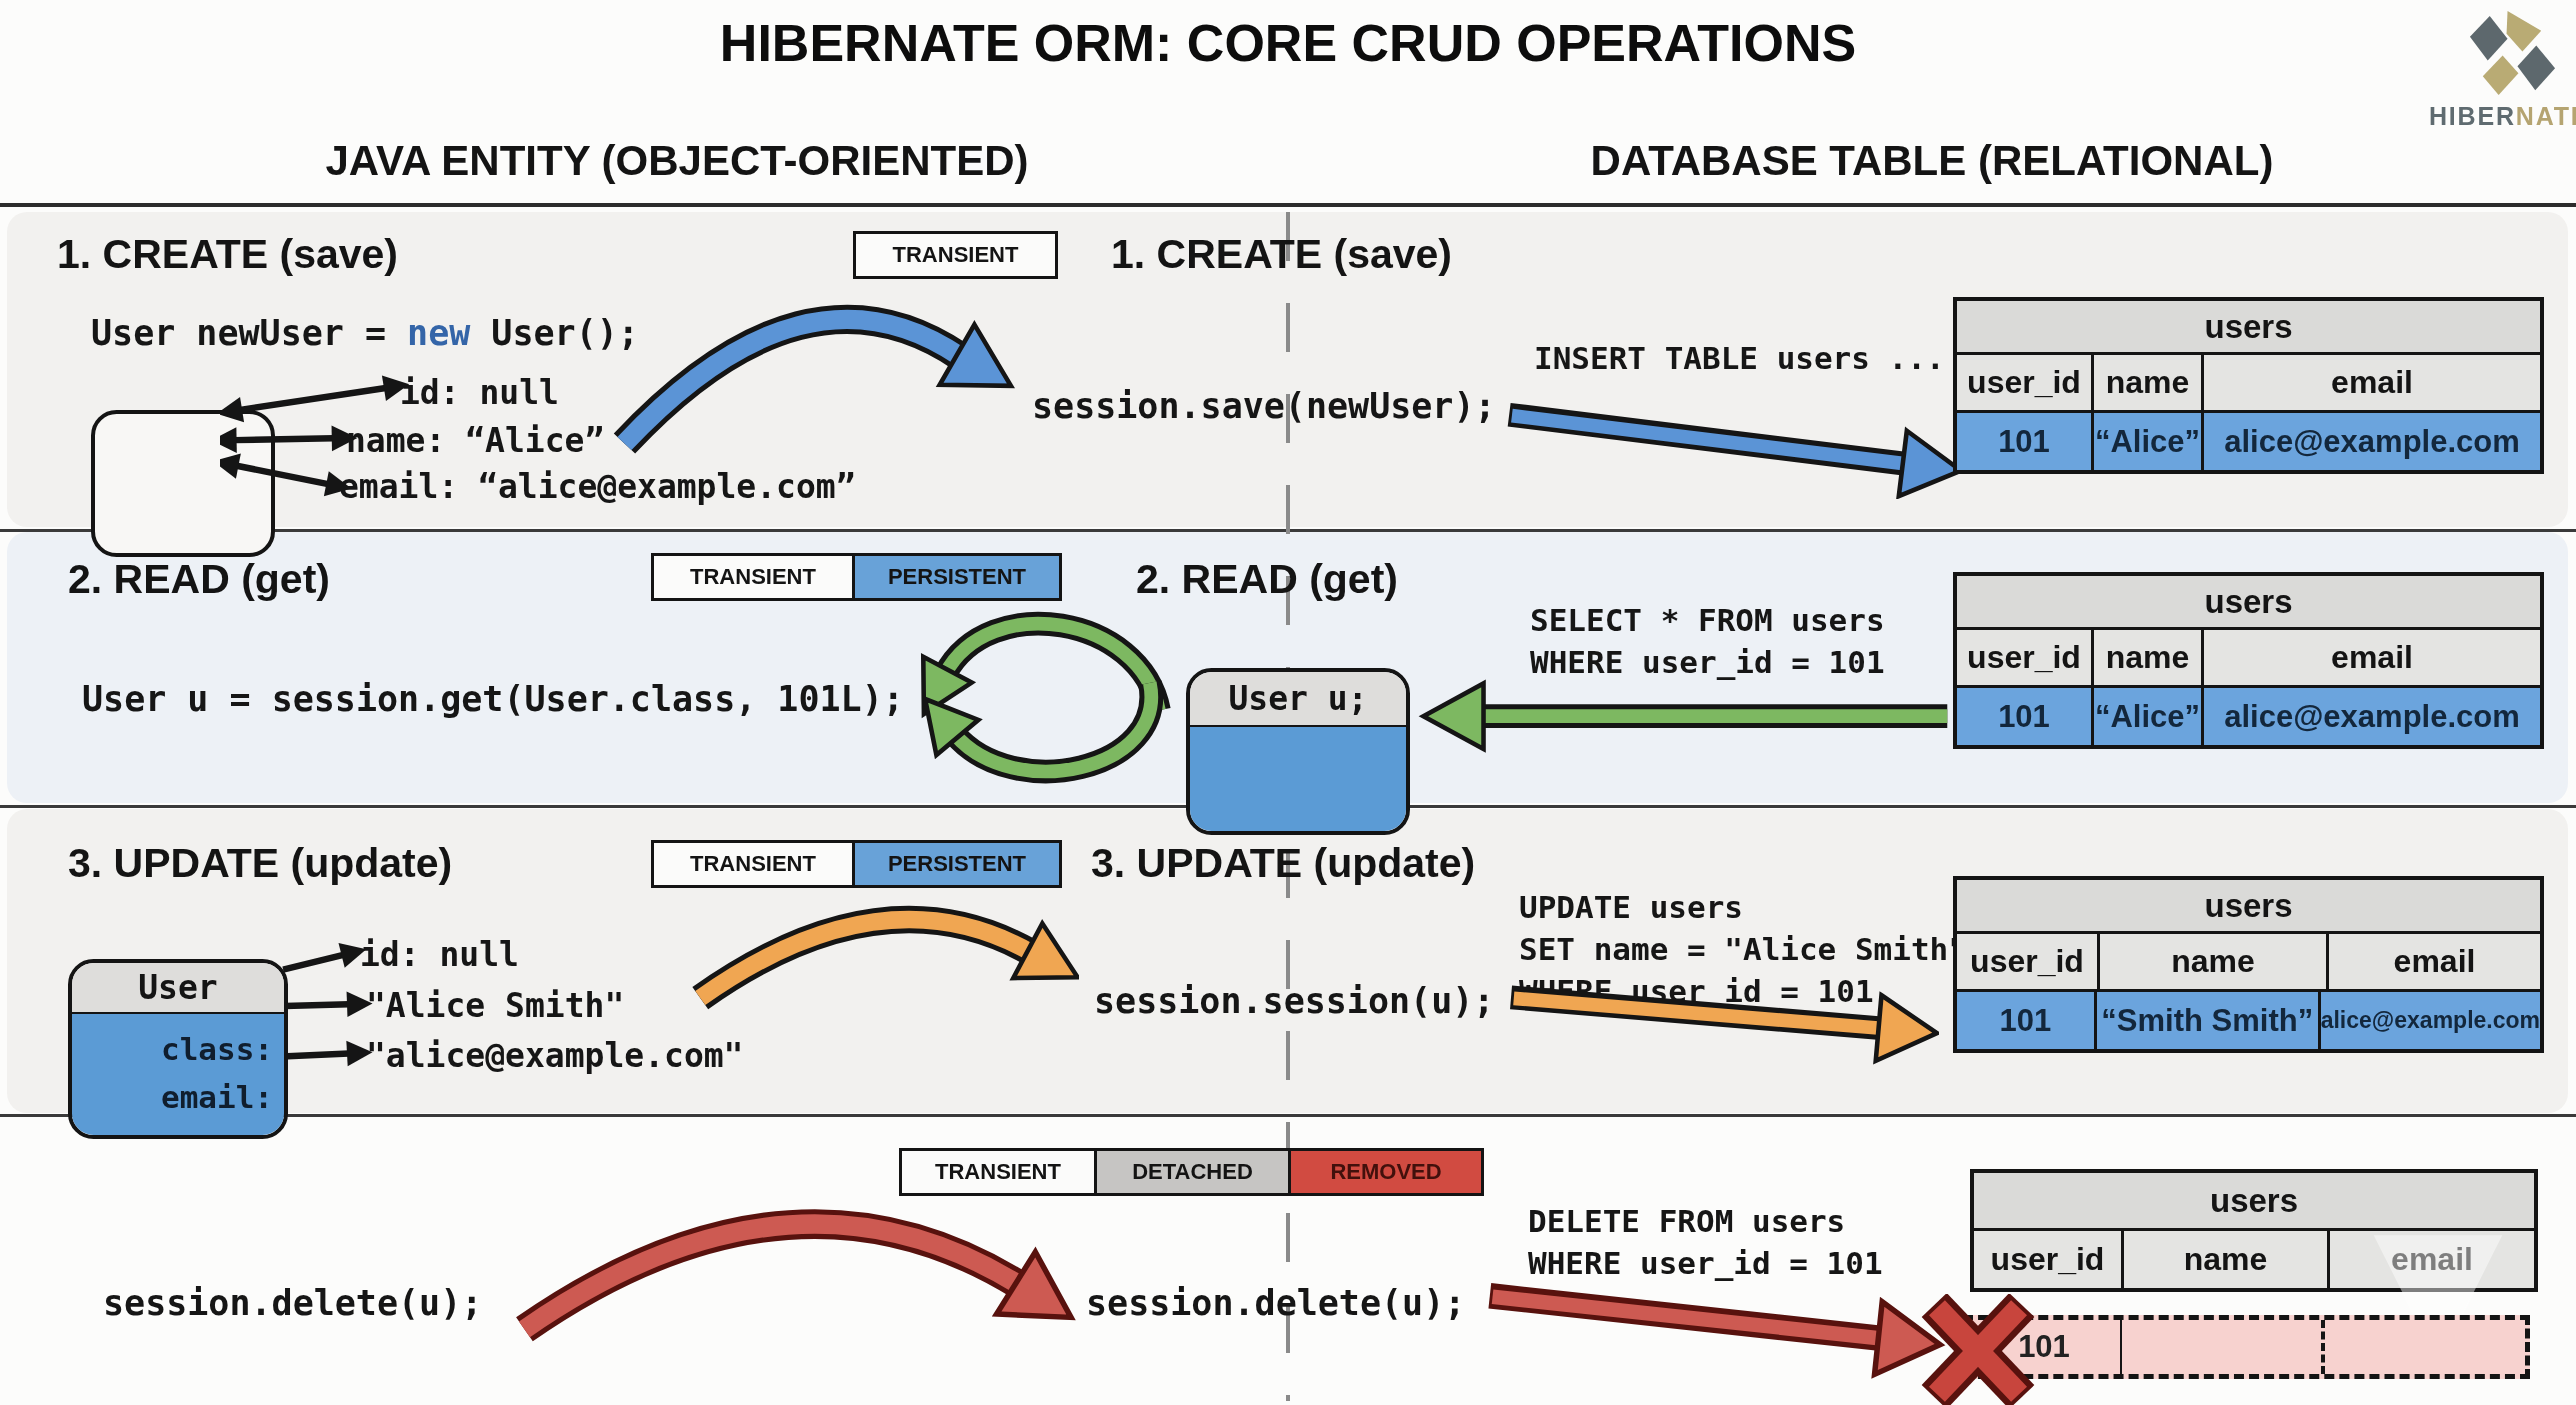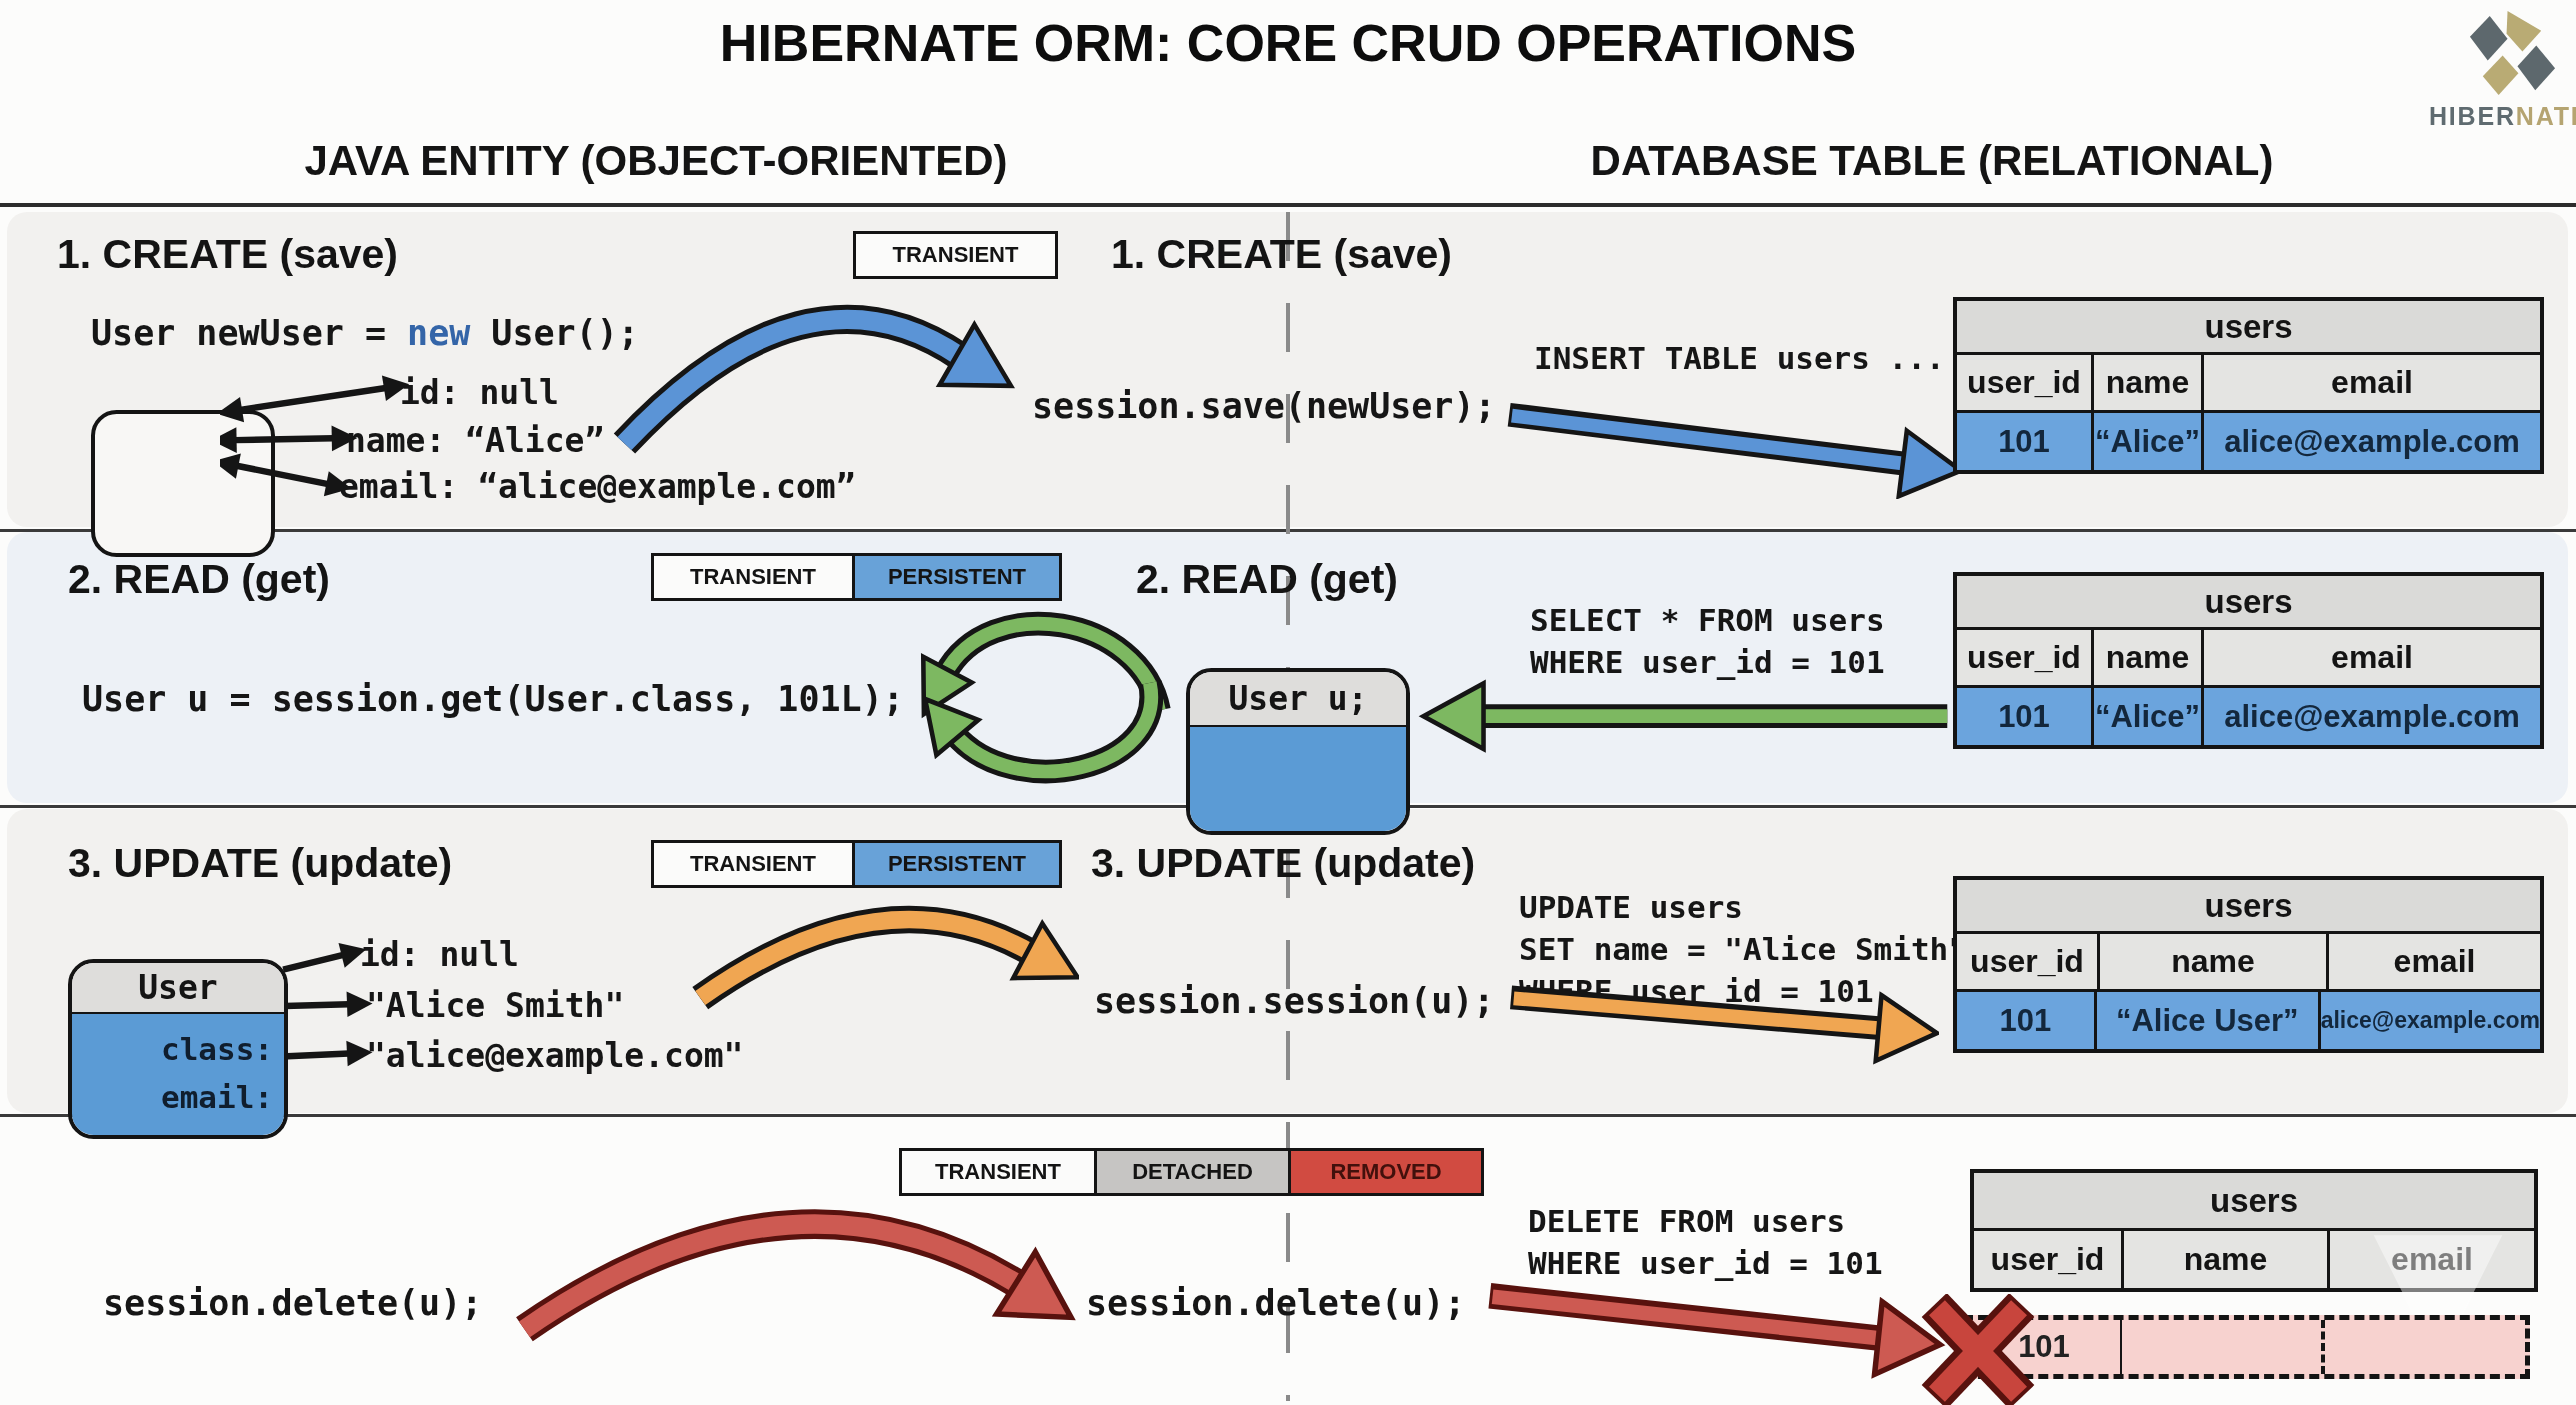--- a/index.html
+++ b/index.html
@@ -68,21 +68,21 @@
   <svg class="logo" style="left:2463px;top:3.7px;width:99px;height:99px;" viewBox="0 0 100 100">
     <polygon points="45,7 79,27 60,48 44,30" fill="#b9ab74"></polygon>
     <polygon points="27,12 45,35 25,57 7,33" fill="#5d686d"></polygon>
     <polygon points="74,42 93,65 73,87 55,63" fill="#5d686d"></polygon>
     <polygon points="20,73 40,52 56,70 36,92" fill="#b9ab74"></polygon>
   </svg>
   <div class="logotext" style="left:2429px;top:102px;">
     <span style="color:#5f6b70;">HIBER</span><span style="color:#b5a471;">NATE</span>
   </div>
 
-  <div class="colhead z" style="left:12px;">JAVA ENTITY (OBJECT-ORIENTED)</div>
+  <div class="colhead z" style="left:0;padding-left:33px;">JAVA ENTITY (OBJECT-ORIENTED)</div>
   <div class="colhead z" style="left:1288px;">DATABASE TABLE (RELATIONAL)</div>
 
   <div class="rh z" style="left:57px;top:231px;">1. CREATE (save)</div>
   <div class="badge" style="left:853px;top:231px;">
     <div class="bcell bc-white" style="width:199px;">TRANSIENT</div>
   </div>
   <div class="rh z" style="left:1111px;top:231px;">1. CREATE (save)</div>
 
   <div class="code z" style="left:91px;top:313px;"><span>User newUser = </span><span class="kw">new</span><span> User();</span></div>
 
@@ -256,21 +256,21 @@
 
   <div class="tbl" style="left:1953px;top:876px;width:583px;">
     <div class="tt" style="height:51px;line-height:51px;">users</div>
     <div class="tcols">
       <div class="tc" style="width:143px;height:55px;line-height:55px;">user_id</div>
       <div class="tc" style="width:229px;height:55px;line-height:55px;">name</div>
       <div class="tc" style="flex:1;height:55px;line-height:55px;">email</div>
     </div>
     <div class="trow">
       <div class="td" style="width:143px;height:57px;line-height:57px;">101</div>
-      <div class="td" style="width:229px;height:57px;line-height:57px;">“Alice User”</div>
+      <div class="td" style="width:229px;height:57px;line-height:57px;">“Smith Smith”</div>
       <div class="td" style="flex:1;height:57px;line-height:57px;font-size:23px;">alice@example.com</div>
     </div>
   </div>
 
   <div class="badge" style="left:899px;top:1148px;">
     <div class="bcell bc-white" style="width:192px;">TRANSIENT</div>
     <div class="bcell bc-gray" style="width:194px;">DETACHED</div>
     <div class="bcell bc-red" style="width:193px;">REMOVED</div>
   </div>
 

